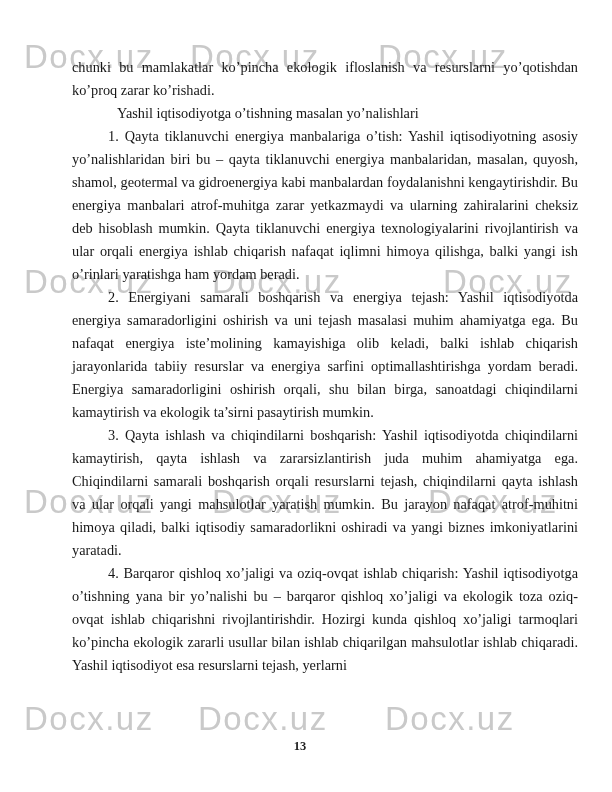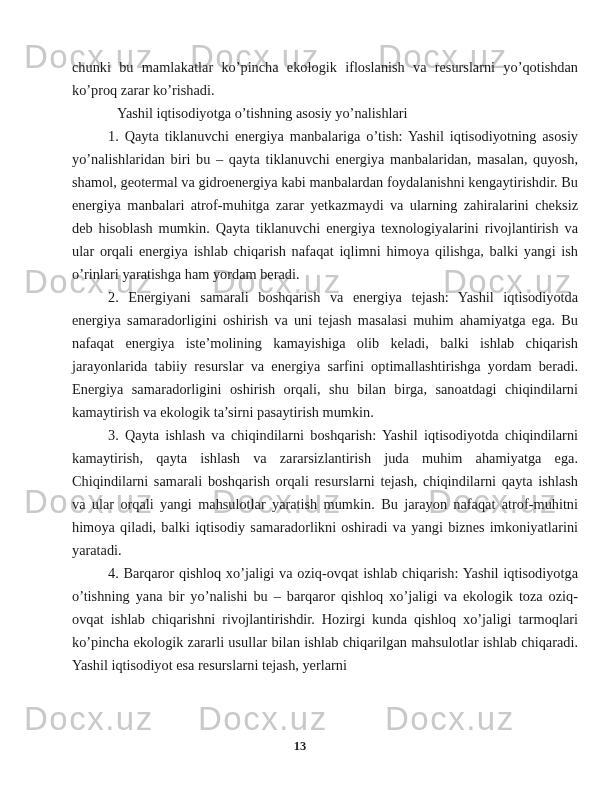--- a/index.html
+++ b/index.html
@@ -84,21 +84,21 @@
     <span class="wm" style="left:212px; top:483px;">Docx.uz</span>
     <span class="wm" style="left:428px; top:483px;">Docx.uz</span>
 
     <span class="wm" style="left:24px;  top:700px;">Docx.uz</span>
     <span class="wm" style="left:198px; top:700px;">Docx.uz</span>
     <span class="wm" style="left:385px; top:700px;">Docx.uz</span>
   </div>
 
   <div class="page-body">
     <p class="continuation">chunki bu mamlakatlar ko’pincha ekologik ifloslanish va resurslarni yo’qotishdan ko’proq zarar ko’rishadi.</p>
-    <p class="heading">Yashil iqtisodiyotga o’tishning asosiy yo’nalishlari</p>
+    <p class="heading">Yashil iqtisodiyotga o’tishning masalan yo’nalishlari</p>
     <p class="numbered">1. Qayta tiklanuvchi energiya manbalariga o’tish: Yashil iqtisodiyotning asosiy yo’nalishlaridan biri bu – qayta tiklanuvchi energiya manbalaridan, masalan, quyosh, shamol, geotermal va gidroenergiya kabi manbalardan foydalanishni kengaytirishdir. Bu energiya manbalari atrof-muhitga zarar yetkazmaydi va ularning zahiralarini cheksiz deb hisoblash mumkin. Qayta tiklanuvchi energiya texnologiyalarini rivojlantirish va ular orqali energiya ishlab chiqarish nafaqat iqlimni himoya qilishga, balki yangi ish o’rinlari yaratishga ham yordam beradi.</p>
     <p class="numbered">2. Energiyani samarali boshqarish va energiya tejash: Yashil iqtisodiyotda energiya samaradorligini oshirish va uni tejash masalasi muhim ahamiyatga ega. Bu nafaqat energiya iste’molining kamayishiga olib keladi, balki ishlab chiqarish jarayonlarida tabiiy resurslar va energiya sarfini optimallashtirishga yordam beradi. Energiya samaradorligini oshirish orqali, shu bilan birga, sanoatdagi chiqindilarni kamaytirish va ekologik ta’sirni pasaytirish mumkin.</p>
     <p class="numbered">3. Qayta ishlash va chiqindilarni boshqarish: Yashil iqtisodiyotda chiqindilarni kamaytirish, qayta ishlash va zararsizlantirish juda muhim ahamiyatga ega. Chiqindilarni samarali boshqarish orqali resurslarni tejash, chiqindilarni qayta ishlash va ular orqali yangi mahsulotlar yaratish mumkin. Bu jarayon nafaqat atrof-muhitni himoya qiladi, balki iqtisodiy samaradorlikni oshiradi va yangi biznes imkoniyatlarini yaratadi.</p>
     <p class="numbered">4. Barqaror qishloq xo’jaligi va oziq-ovqat ishlab chiqarish: Yashil iqtisodiyotga o’tishning yana bir yo’nalishi bu – barqaror qishloq xo’jaligi va ekologik toza oziq-ovqat ishlab chiqarishni rivojlantirishdir. Hozirgi kunda qishloq xo’jaligi tarmoqlari ko’pincha ekologik zararli usullar bilan ishlab chiqarilgan mahsulotlar ishlab chiqaradi. Yashil iqtisodiyot esa resurslarni tejash, yerlarni</p>
   </div>
 
   <div class="page-footer">
     <span>13</span>
   </div>
 

